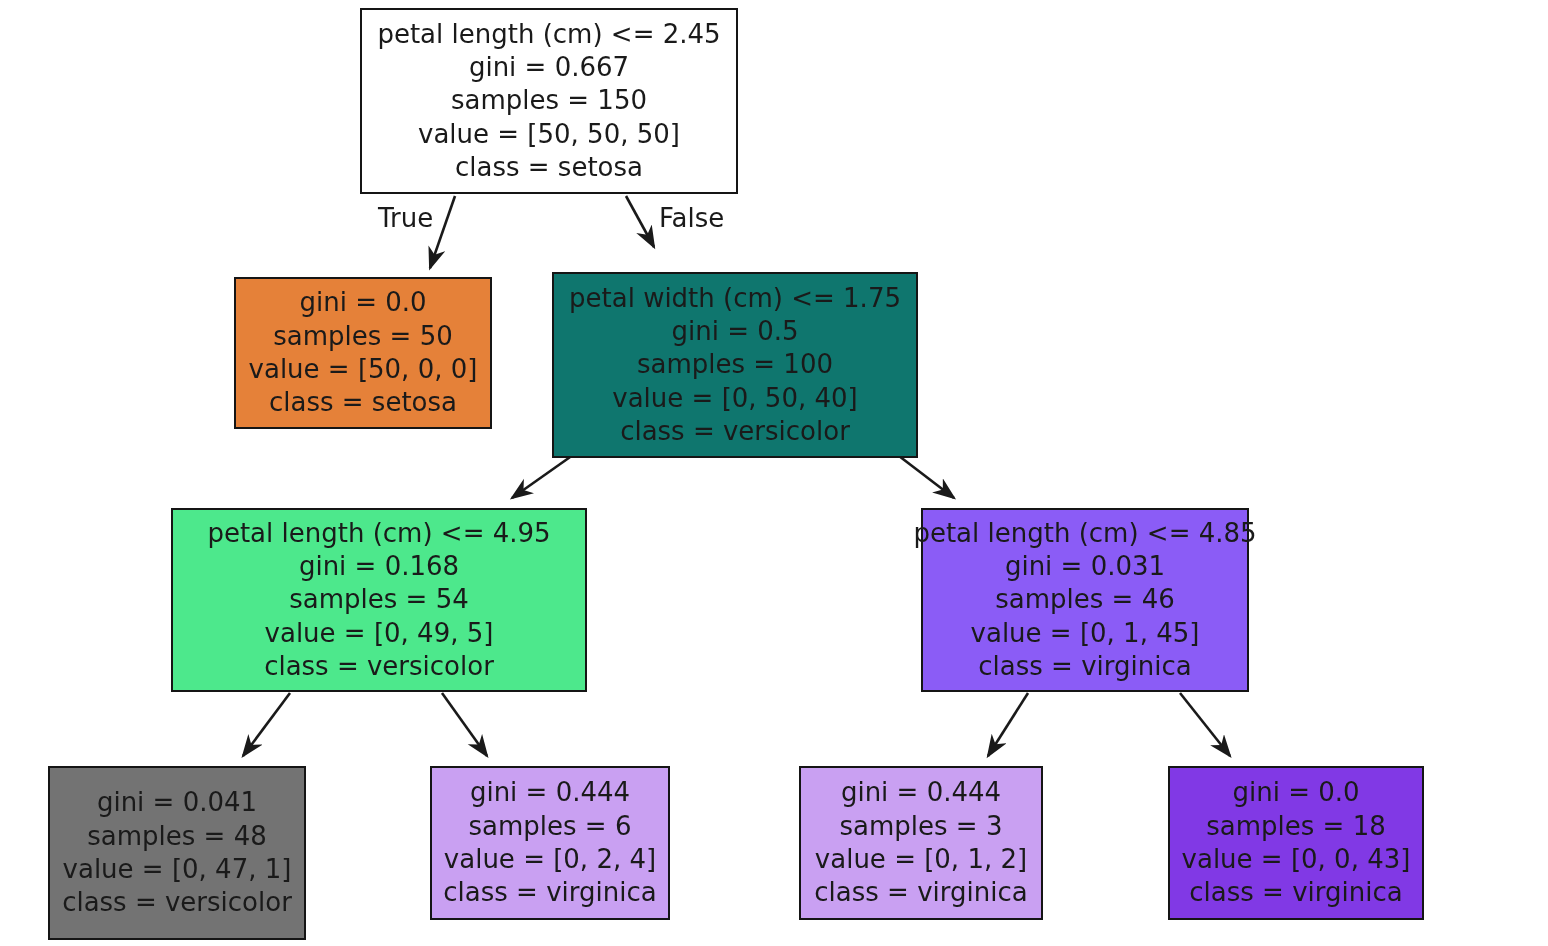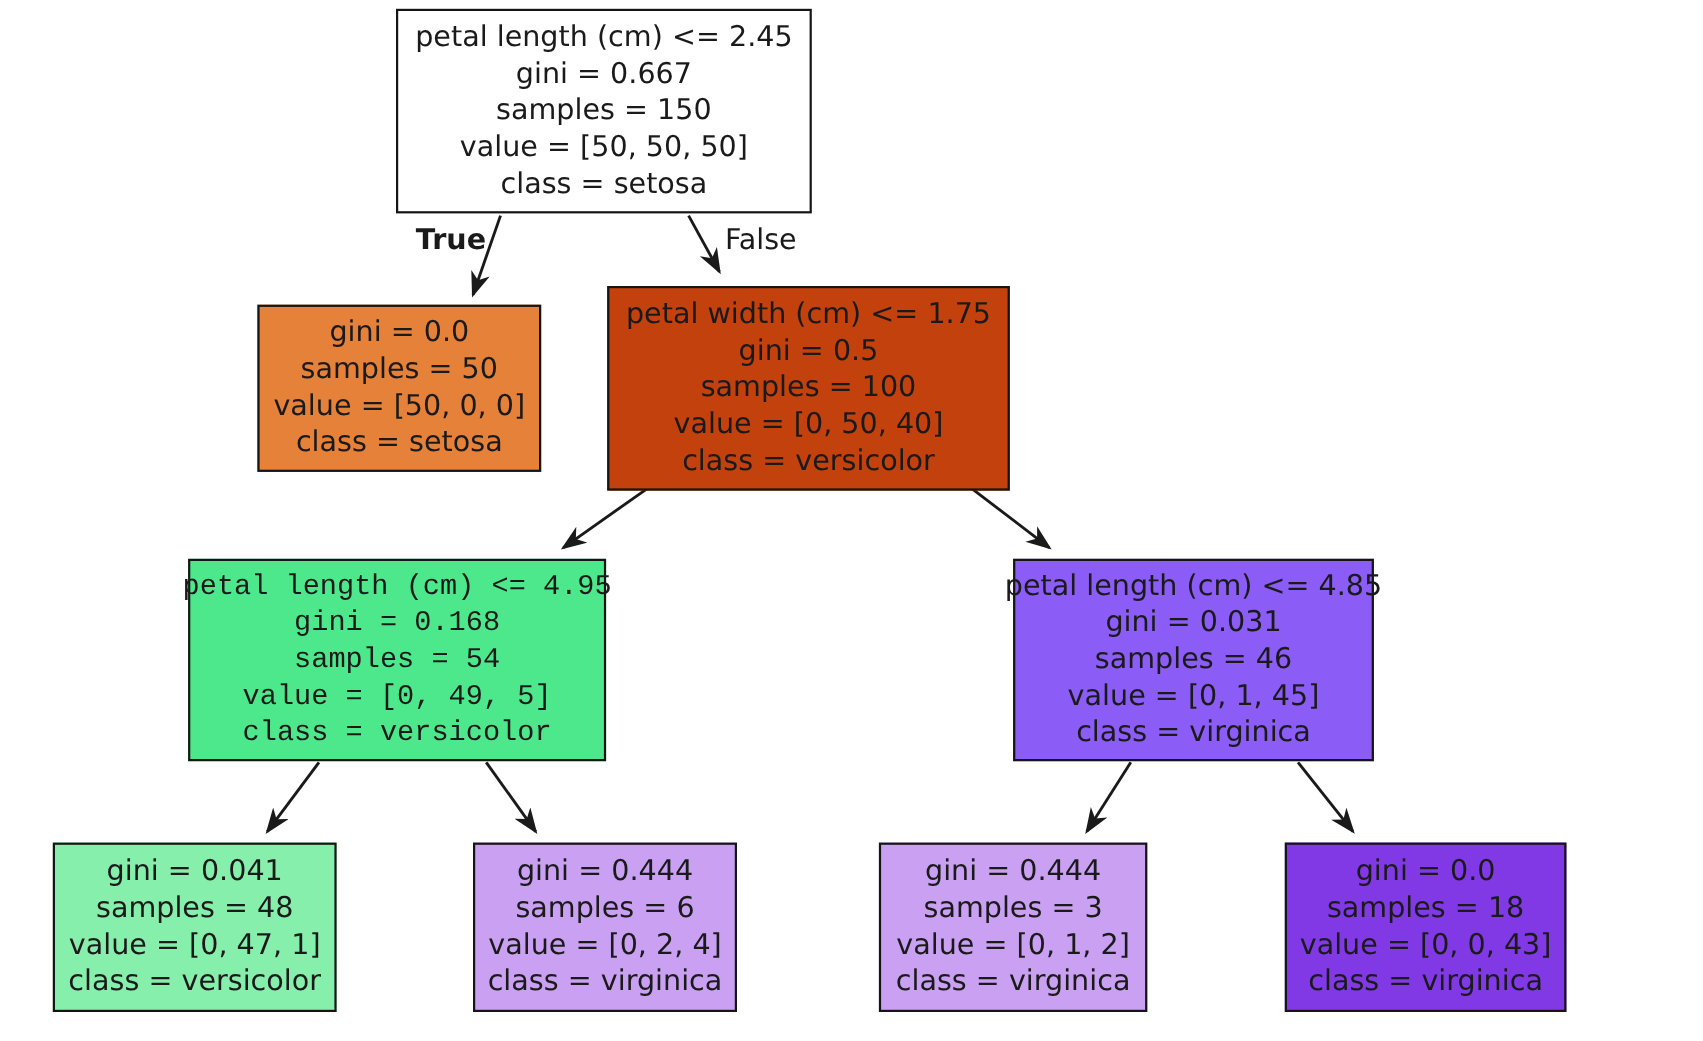--- a/index.html
+++ b/index.html
@@ -65,63 +65,63 @@
       <line x1="626" y1="196" x2="654" y2="247"></line>
       <line x1="590" y1="443" x2="512" y2="498"></line>
       <line x1="882" y1="443" x2="954" y2="498"></line>
       <line x1="290" y1="693" x2="243" y2="756"></line>
       <line x1="442" y1="693" x2="487" y2="756"></line>
       <line x1="1028" y1="693" x2="988" y2="756"></line>
       <line x1="1180" y1="693" x2="1230" y2="756"></line>
     </g>
   </svg>
 
-  <div class="edge-label" style="left:378px; top:203px;font-weight:bold;">True</div>
+  <div class="edge-label" style="left:378px; top:203px;">True</div>
   <div class="edge-label" style="left:659px; top:203px;">False</div>
 
   <div class="node" style="left:360px; top:8px; width:378px; height:186px; background:#ffffff;">
     <div class="line">petal length (cm) &lt;= 2.45</div>
     <div class="line">gini = 0.667</div>
     <div class="line">samples = 150</div>
     <div class="line">value = [50, 50, 50]</div>
     <div class="line">class = setosa</div>
   </div>
 
   <div class="node" style="left:234px; top:277px; width:258px; height:152px; background:#e58139;">
     <div class="line">gini = 0.0</div>
     <div class="line">samples = 50</div>
     <div class="line">value = [50, 0, 0]</div>
     <div class="line">class = setosa</div>
   </div>
 
-  <div class="node" style="left:552px; top:260px; width:366px; height:186px; background:#c2410c;">
+  <div class="node" style="left:552px; top:272px; width:366px; height:186px; background:#0f766e;">
     <div class="line">petal width (cm) &lt;= 1.75</div>
     <div class="line">gini = 0.5</div>
     <div class="line">samples = 100</div>
     <div class="line">value = [0, 50, 40]</div>
     <div class="line">class = versicolor</div>
   </div>
 
-  <div class="node" style="left:171px; top:508px; width:380px; height:184px; background:#4de88c;font-family:Liberation Mono, monospace;">
+  <div class="node" style="left:171px; top:508px; width:416px; height:184px; background:#4de88c;">
     <div class="line">petal length (cm) &lt;= 4.95</div>
     <div class="line">gini = 0.168</div>
     <div class="line">samples = 54</div>
     <div class="line">value = [0, 49, 5]</div>
     <div class="line">class = versicolor</div>
   </div>
 
   <div class="node" style="left:921px; top:508px; width:328px; height:184px; background:#8b5cf6;">
     <div class="line">petal length (cm) &lt;= 4.85</div>
     <div class="line">gini = 0.031</div>
     <div class="line">samples = 46</div>
     <div class="line">value = [0, 1, 45]</div>
     <div class="line">class = virginica</div>
   </div>
 
-  <div class="node" style="left:48px; top:766px; width:258px; height:154px; background:#86efac;">
+  <div class="node" style="left:48px; top:766px; width:258px; height:174px; background:#737373;">
     <div class="line">gini = 0.041</div>
     <div class="line">samples = 48</div>
     <div class="line">value = [0, 47, 1]</div>
     <div class="line">class = versicolor</div>
   </div>
 
   <div class="node" style="left:430px; top:766px; width:240px; height:154px; background:#c9a0f2;">
     <div class="line">gini = 0.444</div>
     <div class="line">samples = 6</div>
     <div class="line">value = [0, 2, 4]</div>

